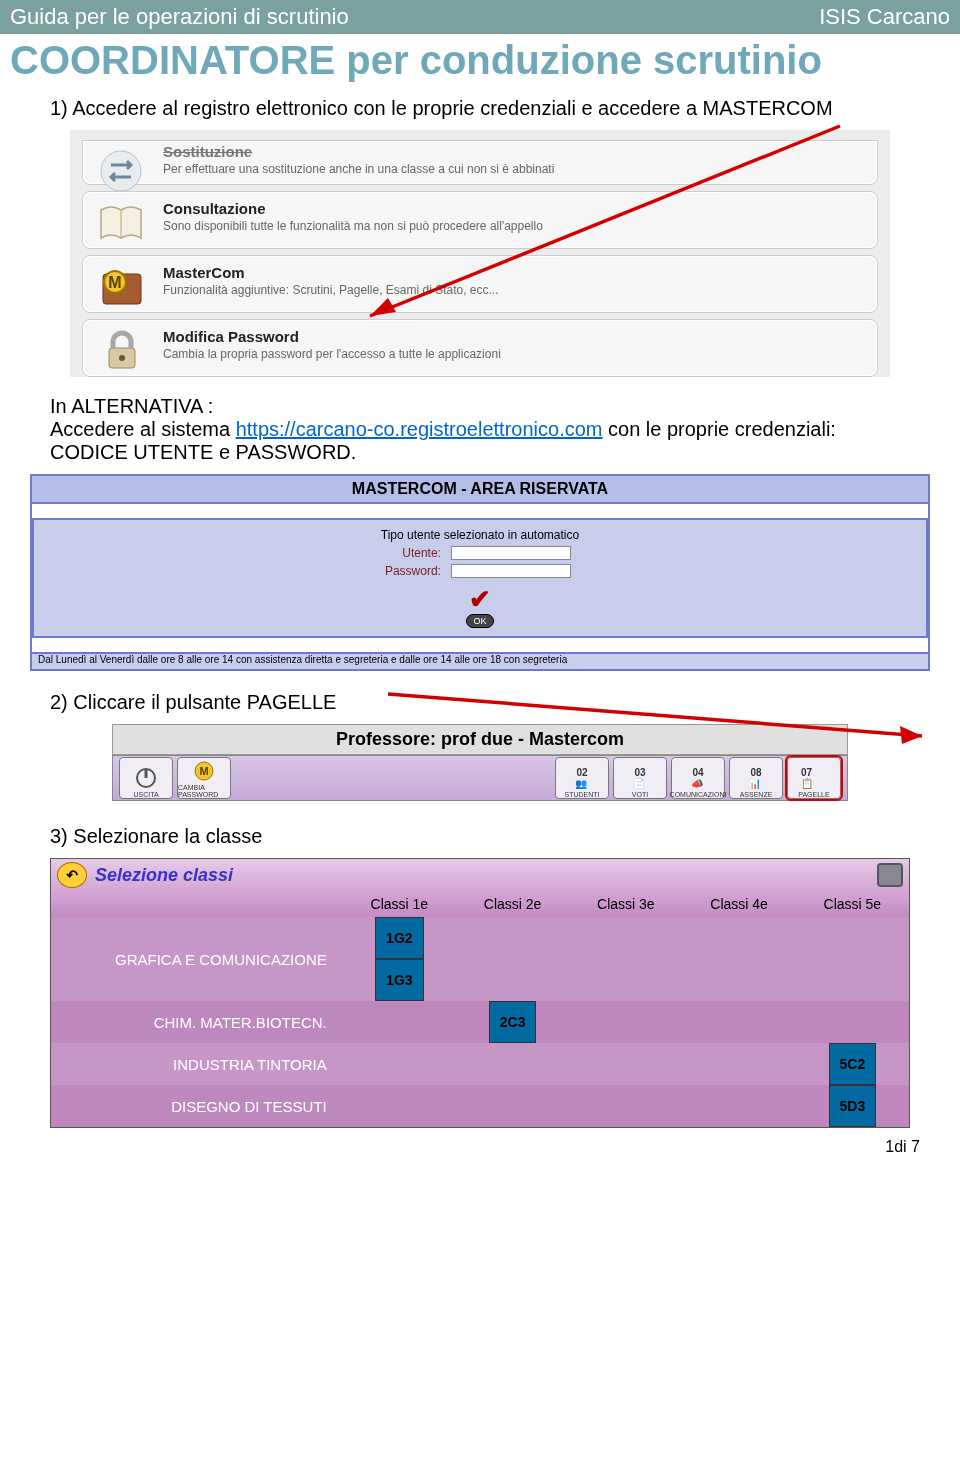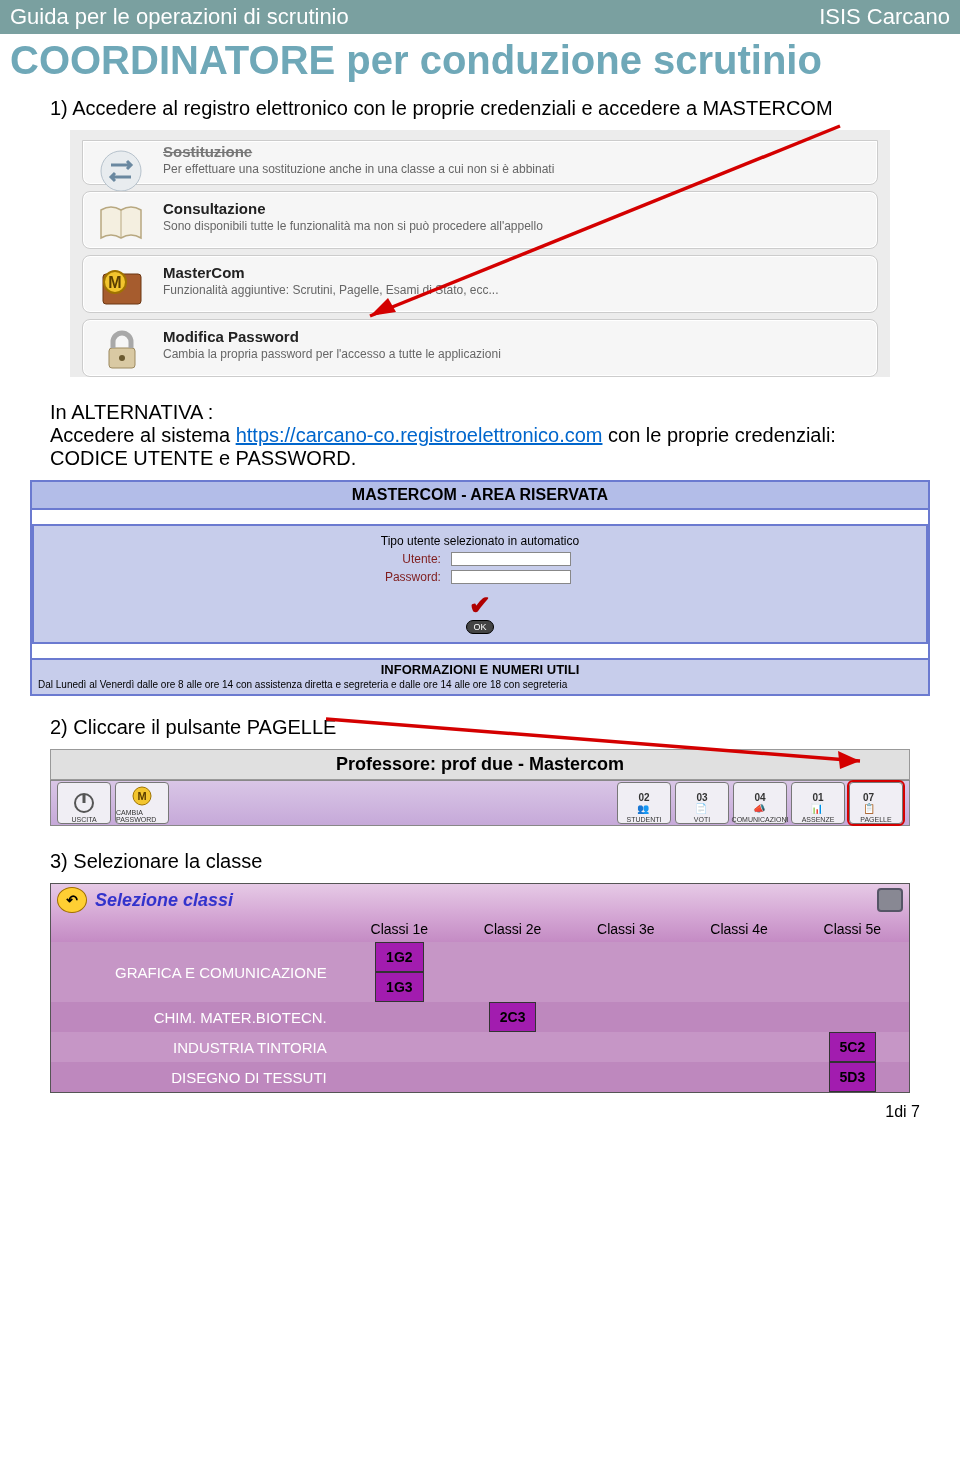--- a/index.html
+++ b/index.html
@@ -5,21 +5,21 @@
   * { box-sizing: border-box; margin: 0; padding: 0; }
   body { font-family: Arial, sans-serif; width: 960px; background: #fff; color: #000; }
 
   .header-bar { background: #7aa0a0; color: #fff; display: flex; justify-content: space-between; padding: 4px 10px; font-size: 22px; font-family: Arial; }
   .title-h1 { color: #6fa8b8; font-size: 40px; font-weight: bold; padding: 4px 10px 8px 10px; }
   .content { padding: 0 50px; font-size: 20px; }
   .step { margin: 6px 0 10px 0; }
   .link { color: #0066cc; text-decoration: underline; }
 
   
-  .menucards { position: relative; width: 820px; margin: 4px auto 24px auto; background: #ececec; padding: 4px 0 0 0; }
+  .menucards { position: relative; width: 820px; margin: 4px auto 18px auto; background: #ececec; padding: 4px 0 0 0; }
   .card { background: #f6f6f6; border: 1px solid #ccc; border-radius: 8px; margin: 6px 12px; padding: 8px 10px 8px 80px; position: relative; min-height: 58px; box-shadow: inset 0 0 0 1px #fff; }
   .card .icn { position: absolute; left: 12px; top: 8px; width: 52px; height: 44px; }
   .card .ttl { font-weight: bold; font-size: 15px; color: #222; margin-bottom: 2px; }
   .card .sub { font-size: 12px; color: #666; }
 
   .arrow-svg { position: absolute; pointer-events: none; }
 
   
   .loginshot { width: 900px; margin: 10px auto 20px auto; font-size: 12px; border: 2px solid #6b7ad0; }
   .loginshot .hdr { background: #b3bde8; text-align: center; font-weight: bold; font-size: 16px; padding: 4px; border-bottom: 2px solid #6b7ad0; }
@@ -29,39 +29,39 @@
   .loginshot td { padding: 1px 4px; }
   .loginshot input[type=text], .loginshot input[type=password] { width: 120px; font-size: 11px; border:1px solid #888; }
   .okbtn { display:inline-block; background:#444; color:#fff; font-size:9px; padding:1px 6px; border-radius:7px; border:1px solid #000;}
   .checkmark { color:#b00000; font-size:26px; font-weight:bold; position:relative; top:2px;}
   .infobox { background:#c7cdeb; border-top:2px solid #6b7ad0; }
   .infobox .ih { text-align:center; font-weight:bold; font-size:13px; padding:2px; }
   .infobox .bold { font-weight:bold; font-size:11px; padding:2px 6px; }
   .infobox .small { font-size:10px; padding:0 6px 4px 6px; }
 
   
-  .profshot { width: 860px; margin: 6px auto 24px auto; position: relative; }
+  .profshot { width: 736px; margin: 6px auto 24px auto; position: relative; }
   .profhdr { background:#e0e0e0; text-align:center; font-weight:bold; font-size:18px; padding:4px; border:1px solid #999; }
   .tbar { background: linear-gradient(#d9c6e6,#c6a9d9); border:1px solid #888; height:46px; display:flex; align-items:center; padding:0 4px; }
   .tbar .tb { width:54px; height:42px; background:#f0eef4; border:1px solid #777; margin:0 2px; display:flex; flex-direction:column; align-items:center; justify-content:flex-end; font-size:7px; color:#333; position:relative; border-radius:4px;}
   .tbar .tb .icb { width:26px; height:22px; margin-bottom:2px; }
   .tbar .spacer { flex:1; }
   .arrow2 { position:absolute; pointer-events:none; }
 
   
   .classshot { width: 860px; margin: 4px auto 0 auto; font-size: 14px; border:1px solid #555; }
   .classhdr { background: linear-gradient(#e6cae6,#d4a6d4); padding:3px 6px; display:flex; justify-content:space-between; align-items:center;}
   .classhdr .ht { color:#3333cc; font-style:italic; font-weight:bold; font-size:18px; }
   .backicn { width:30px; height:26px; background:#ffcf33; border-radius:50%; border:1px solid #a07000; display:flex; align-items:center; justify-content:center; color:#000; font-weight:bold;}
   .gear { width:26px; height:24px; background:#888893; border:2px solid #556; border-radius:4px;}
   .classtbl { width:100%; border-collapse:collapse; }
   .classtbl th { background: linear-gradient(#d4a6d4,#c48bc4); font-weight:normal; font-size:14px; height:26px; }
   .classtbl td { background: #c696c6; height:28px; text-align:center; font-size:13px; color:#fff; }
   .classtbl td.rowlbl { text-align:right; padding-right:16px; color:#fff; font-size:15px; }
-  .classtbl .btn { display:inline-block; background:#a21caf; color:#000; padding:6px 10px; border:1px solid #333; min-width:46px; font-weight:bold; font-size:14px;}
+  .classtbl .btn { display:inline-block; background:#0369a1; color:#000; padding:12px 10px; border:1px solid #333; min-width:46px; font-weight:bold; font-size:14px;}
   .rowA td{ background:#c696c6;} .rowB td{ background:#be88be;margin-top:10px;}
 
   .page-num { text-align:right; font-size:16px; padding: 10px 40px 12px 0; }
 </style>
 </head>
 <body>
 
 <div class="header-bar">
   <span>Guida per le operazioni di scrutinio</span>
   <span>ISIS Carcano</span>
@@ -150,21 +150,20 @@
             <td colspan="2" style="text-align:center;">
         <span class="checkmark">✔</span><br>
         <span class="okbtn">OK</span>
       </td>
           </tr>
     </tbody>
       </table>
   </div>
   <div style="height:14px;background:#fff;"></div>
   <div class="infobox">
-    <div class="ih">INFORMAZIONI E NUMERI UTILI</div>
     <div class="small">Dal Lunedì al Venerdì dalle ore 8 alle ore 14 con assistenza diretta e segreteria e dalle ore 14 alle ore 18 con segreteria</div>
   </div>
 </div>
 
 <div class="content">
   <div class="step">2) Cliccare il pulsante PAGELLE</div>
 </div>
 
 <div class="profshot">
   <div class="profhdr">Professore: prof due - Mastercom</div>
@@ -190,21 +189,21 @@
     </div>
     <div class="tb">
       <div class="icb" style="text-align:center;font-size:10px;font-weight:bold;"><span>03</span><br>📄</div>
       <span>VOTI</span>
     </div>
     <div class="tb">
       <div class="icb" style="text-align:center;font-size:10px;font-weight:bold;"><span>04</span><br>📣</div>
       <span>COMUNICAZIONI</span>
     </div>
     <div class="tb">
-      <div class="icb" style="text-align:center;font-size:10px;font-weight:bold;"><span>01</span><br>📊</div>
+      <div class="icb" style="text-align:center;font-size:10px;font-weight:bold;"><span>08</span><br>📊</div>
       <span>ASSENZE</span>
     </div>
     <div class="tb" style="outline:2px solid #d40000;">
       <div class="icb" style="text-align:left;font-size:10px;font-weight:bold;"><span>07</span><br>📋</div>
       <span>PAGELLE</span>
     </div>
   </div>
   <svg class="arrow2" style="left:270px; top:-36px; width:560px; height:80px;">
     <line x1="6" y1="6" x2="540" y2="48" stroke="#d40000" stroke-width="3.5"></line>
     <polygon points="540,48 518,38 520,56" fill="#d40000"></polygon>

